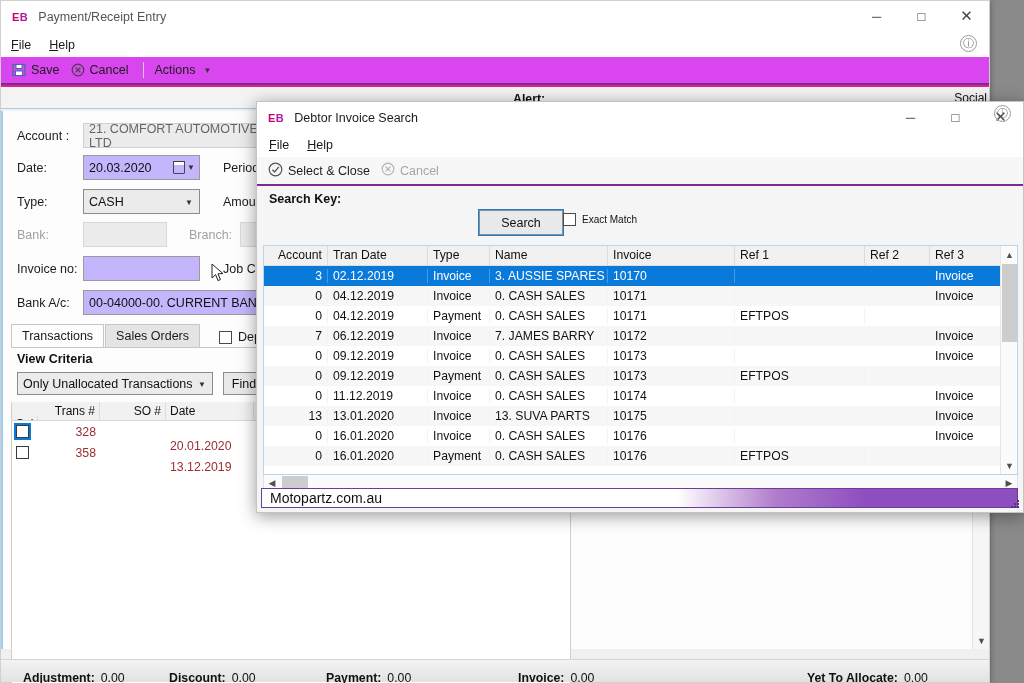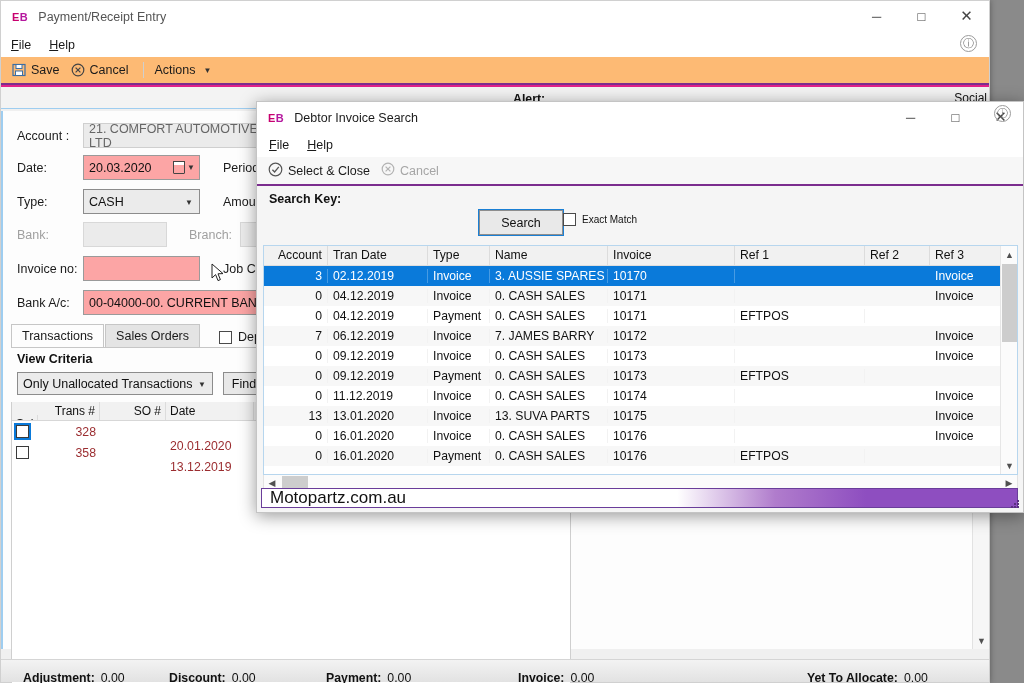--- a/index.html
+++ b/index.html
@@ -41,21 +41,21 @@
   .win-btn.close { font-size: 15px; }
 
   .menubar {
     height: 25px; background: #ffffff; display: flex; align-items: center;
     padding-left: 10px; gap: 18px; position: relative;
   }
   .menu-item { font-size: 12.5px; color: #1a1a1a; cursor: default; }
   .menu-item u { text-decoration: underline; }
 
   .toolbar {
-    height: 26px; background: #fdba74; display: flex; align-items: center;
+    height: 26px; background: #d946ef; display: flex; align-items: center;
     padding-left: 8px; gap: 0; position: relative;
     border-bottom: 0;
   }
   .tb-btn {
     display: flex; align-items: center; gap: 5px; font-size: 12.5px;
     color: #1b1b1b; padding: 2px 8px 2px 3px; cursor: default;
   }
   .tb-btn.disabled { color: #a6a6a6; }
   .tb-sep { width: 1px; height: 16px; background: #cfcfcf; margin: 0 7px; }
   .ico-save svg, .ico-cancel svg { display:block; }
@@ -90,21 +90,21 @@
   
   .form-area {
     position: absolute; left: 0; top: 110px; width: 988px; height: 538px;
     background: #fdfdfd;
     border-left: 2px solid #9ecdf0;
   }
   .frow { position: absolute; display: flex; align-items: center; }
   .flabel { font-size: 12.5px; color: #1b1b1b; }
   .flabel.dim { color: #a0a0a0; }
   .fin {
-    height: 25px; border: 1px solid #9a9a9a; background: #fca5a5;
+    height: 25px; border: 1px solid #9a9a9a; background: #c4b5fd;
     font-size: 12.5px; color: #111; padding: 0 5px;
     display: flex; align-items: center;
     font-family: "Liberation Sans", sans-serif;
   }
   .fin.readonly { background: #ebebeb; border-color: #cfcfcf; color: #666; }
   .fin.disabled { background: #ebebeb; border-color: #d8d8d8; color: #999; }
   .fin.combo { padding-right: 20px; position: relative; background:#ebebeb; border-color:#8c8c8c;}
   .combo-arrow {
     position: absolute; right: 6px; top: 50%; transform: translateY(-50%);
     font-size: 8px; color:#333;
@@ -295,21 +295,21 @@
   .rgrid-hscroll .arl { left:0; }
   .rgrid-hscroll .arr { right:0; }
   .rgrid-hscroll .thumb { position:absolute; left:18px; top:1px; width:26px; height:13px; background:#cdcdcd;}
 
   .dlg-statusbar {
     position:absolute; left:4px; bottom:4px; width: 757px; height:20px;
     border:1px solid #6a3d9a;
     background: linear-gradient(to right, #ffffff 0%, #ffffff 55%, #b07ccc 68%, #8e4ec0 80%, #8e4ec0 100%);
     display:flex; align-items:center;
   }
-  .dlg-statusbar span { font-size:17px; color:#111; padding-left:8px; }
+  .dlg-statusbar span { font-size:14px; color:#111; padding-left:8px; }
   .dlg-grip {
     position:absolute; right:3px; bottom:3px; width:10px; height:10px;
   }
 
   .cursor-arrow { position:absolute; left:208px; top:152px; }
 </style>
 </head>
 <body>
 
 <div id="root">

